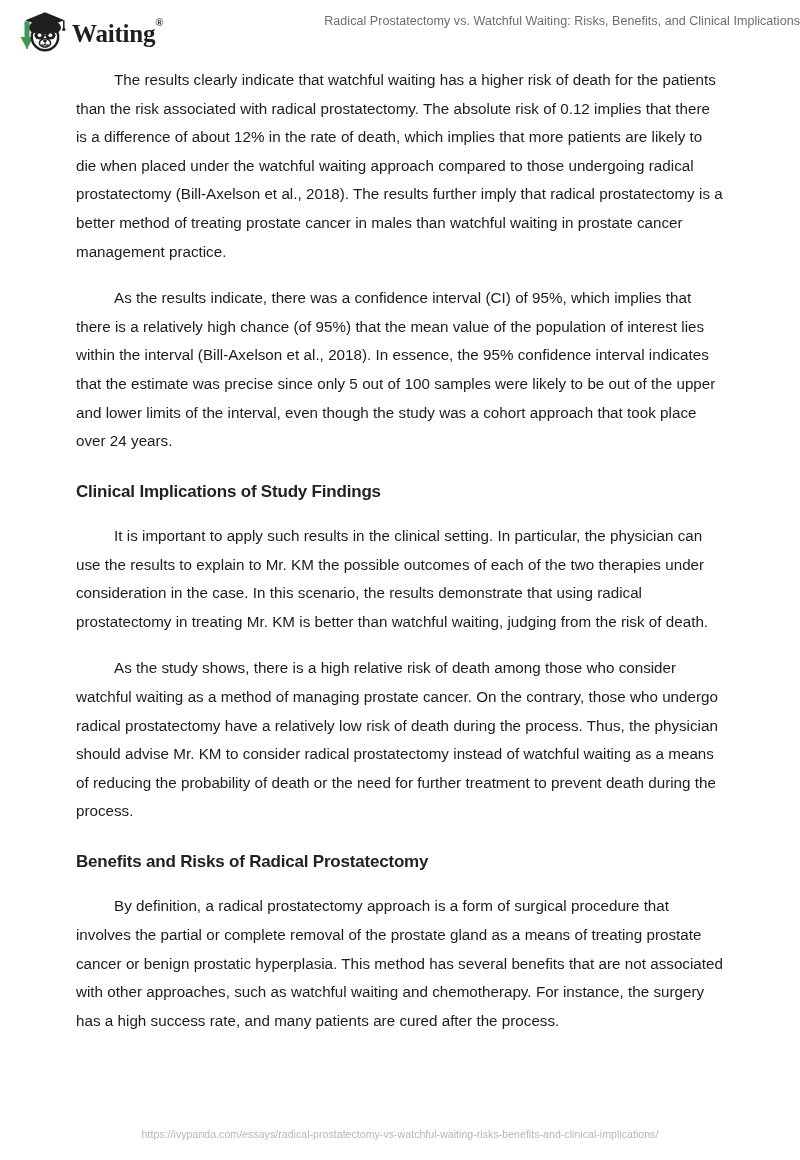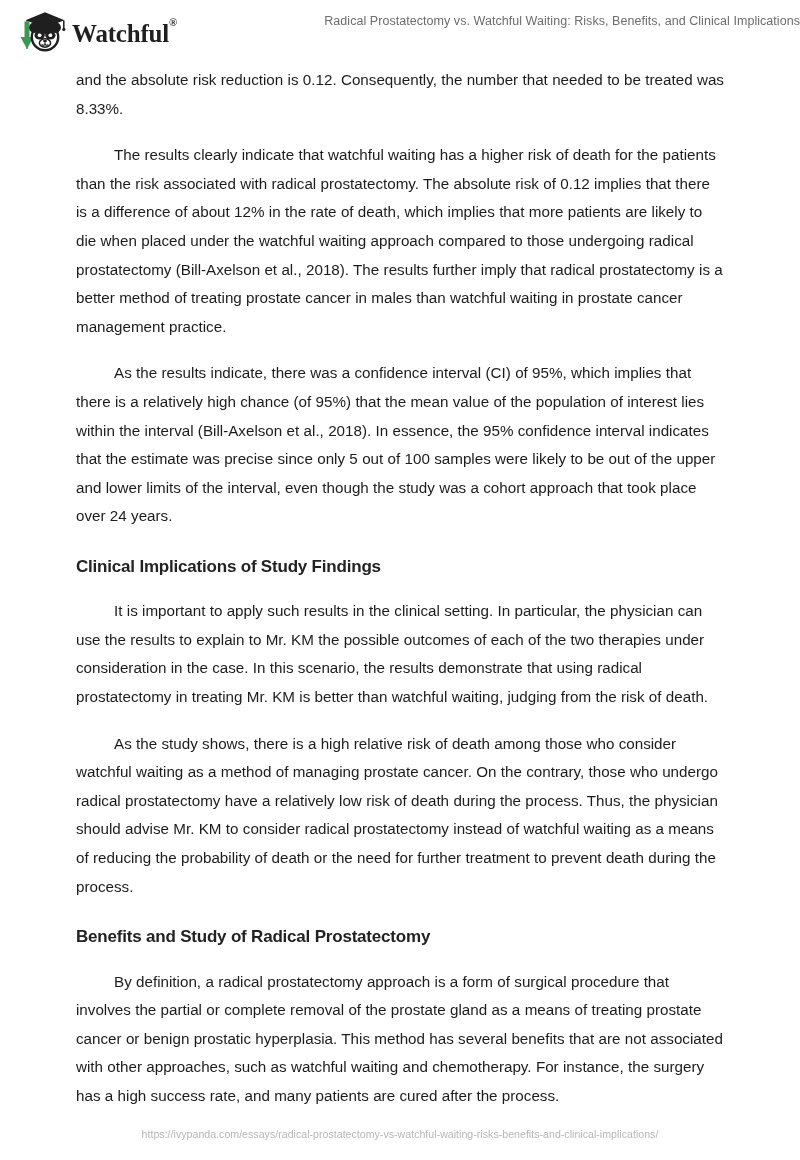--- a/index.html
+++ b/index.html
@@ -165,34 +165,33 @@
           <ellipse cx="31" cy="34" rx="5.6" ry="4.2" fill="#ffffff" stroke="#1f1f1f" stroke-width="1.5"></ellipse>
           <ellipse cx="31" cy="32" rx="1.9" ry="1.3" fill="#1f1f1f"></ellipse>
           <path d="M31 33.3 v2.2 M31 35.5 q-2 1.5 -3.4 0 M31 35.5 q2 1.5 3.4 0" stroke="#1f1f1f" stroke-width="1.2" fill="none"></path>
 
           <path d="M31 3.2 L50.5 11.2 L31 18.6 L11.5 11.2 Z" fill="#1f1f1f"></path>
           <path d="M21.5 14.6 L21.5 22.5 q9.5 5.2 19 0 L40.5 14.6" fill="#1f1f1f"></path>
           <path d="M49.8 11.6 L49.8 19.5" stroke="#1f1f1f" stroke-width="1.5"></path>
           <circle cx="49.8" cy="20.4" r="1.6" fill="#1f1f1f"></circle>
         </svg>
       </span>
-      <span class="brand-wordmark"><span>Watchful</span><span class="brand-reg">®</span></span>
+      <span class="brand-wordmark"><span>Waiting</span><span class="brand-reg">®</span></span>
     </div>
 
     <div class="header-title">Radical Prostatectomy vs. Watchful Waiting: Risks, Benefits, and Clinical Implications</div>
   </div>
 
   <div class="content" id="body-content">
-      <p class="para">and the absolute risk reduction is 0.12. Consequently, the number that needed to be treated was 8.33%.</p>
       <p class="para indented">The results clearly indicate that watchful waiting has a higher risk of death for the patients than the risk associated with radical prostatectomy. The absolute risk of 0.12 implies that there is a difference of about 12% in the rate of death, which implies that more patients are likely to die when placed under the watchful waiting approach compared to those undergoing radical prostatectomy (Bill-Axelson et al., 2018). The results further imply that radical prostatectomy is a better method of treating prostate cancer in males than watchful waiting in prostate cancer management practice.</p>
       <p class="para indented">As the results indicate, there was a confidence interval (CI) of 95%, which implies that there is a relatively high chance (of 95%) that the mean value of the population of interest lies within the interval (Bill-Axelson et al., 2018). In essence, the 95% confidence interval indicates that the estimate was precise since only 5 out of 100 samples were likely to be out of the upper and lower limits of the interval, even though the study was a cohort approach that took place over 24 years.</p>
       <h2 class="section-heading">Clinical Implications of Study Findings</h2>
       <p class="para indented">It is important to apply such results in the clinical setting. In particular, the physician can use the results to explain to Mr. KM the possible outcomes of each of the two therapies under consideration in the case. In this scenario, the results demonstrate that using radical prostatectomy in treating Mr. KM is better than watchful waiting, judging from the risk of death.</p>
       <p class="para indented">As the study shows, there is a high relative risk of death among those who consider watchful waiting as a method of managing prostate cancer. On the contrary, those who undergo radical prostatectomy have a relatively low risk of death during the process. Thus, the physician should advise Mr. KM to consider radical prostatectomy instead of watchful waiting as a means of reducing the probability of death or the need for further treatment to prevent death during the process.</p>
-      <h2 class="section-heading">Benefits and Study of Radical Prostatectomy</h2>
+      <h2 class="section-heading">Benefits and Risks of Radical Prostatectomy</h2>
       <p class="para indented">By definition, a radical prostatectomy approach is a form of surgical procedure that involves the partial or complete removal of the prostate gland as a means of treating prostate cancer or benign prostatic hyperplasia. This method has several benefits that are not associated with other approaches, such as watchful waiting and chemotherapy. For instance, the surgery has a high success rate, and many patients are cured after the process.</p>
     </div>
 
   <div class="page-footer">
     <span class="footer-url">https://ivypanda.com/essays/radical-prostatectomy-vs-watchful-waiting-risks-benefits-and-clinical-implications/</span>
   </div>
 
 </div>
 
 </body></html>

